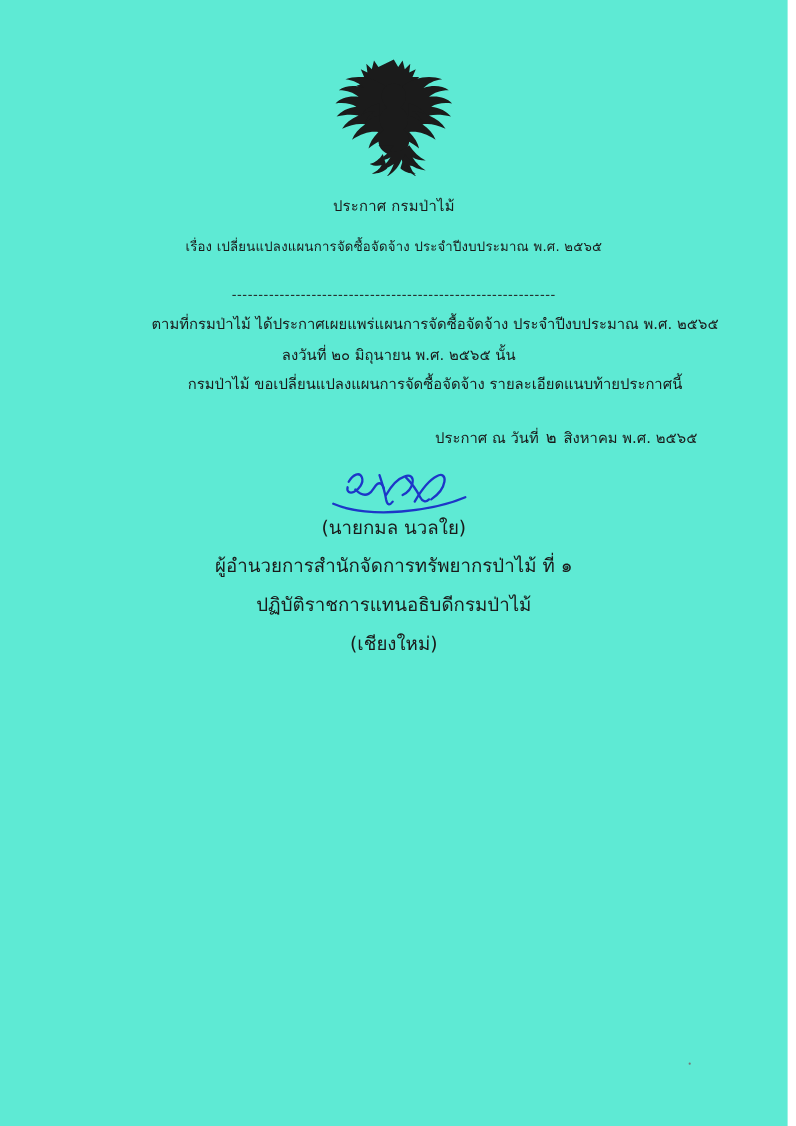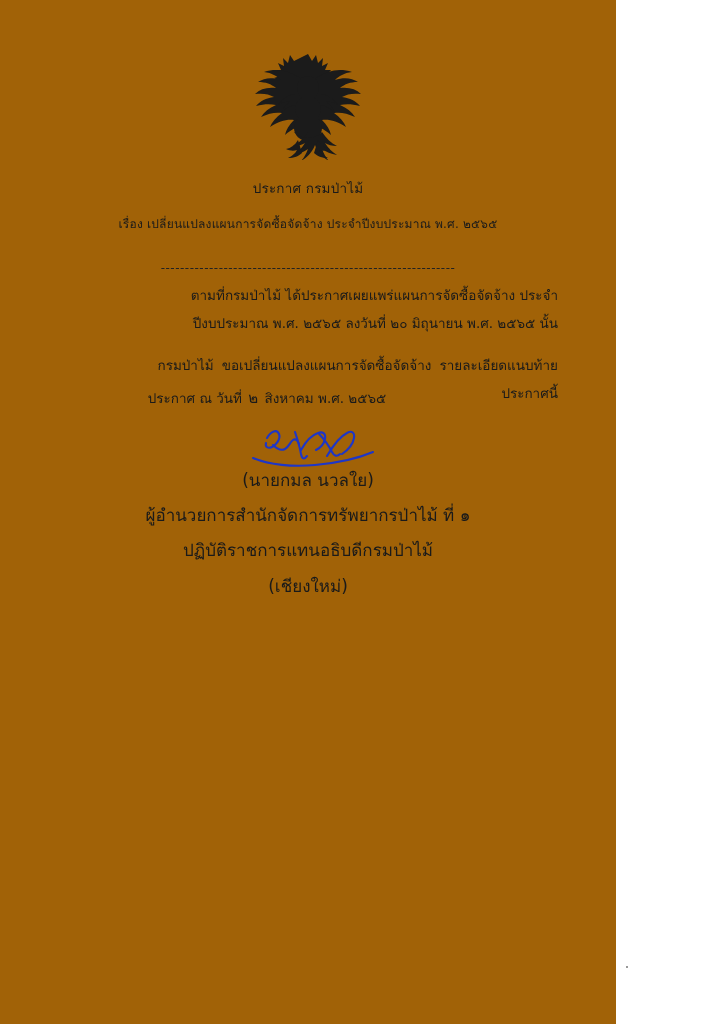--- a/index.html
+++ b/index.html
@@ -10,23 +10,23 @@
   body {
     width: 724px;
     height: 1024px;
     position: relative;
     font-family: "DejaVu Sans", "Liberation Sans", sans-serif;
     color: #1a1a1a;
     overflow: hidden;
   }
   .page {
     position: relative;
-    width: 616px;
+    width: 716px;
     height: 1024px;
-    background: #a16207;
+    background: #5eead4;
   }
 
   
   .emblem {
     position: absolute;
     top: 48px;
     left: 0;
     right: 0;
     display: flex;
     justify-content: center;
@@ -63,38 +63,37 @@
   }
 
   
   .body-block {
     position: absolute;
     top: 282px;
     left: 67px;
     right: 58px;
     font-size: 13.5px;
     line-height: 2.05;
-    text-align: right;
+    text-align: center;
   }
   .para-1 {
     text-indent: 66px;
   }
   .para-2 {
     text-indent: 66px;
-    margin-top: 16px;
-    font-family: Liberation Mono, monospace;
+    margin-top: 0;
   }
 
   
   .date-line {
     position: absolute;
     top: 386px;
     left: 0;
     right: 82px;
-    text-align: center;
+    text-align: right;
     font-size: 13.5px;
   }
   .date-line .daynum {
     font-size: 15px;
     padding: 0 2px;
   }
 
   
   .signature {
     position: absolute;

